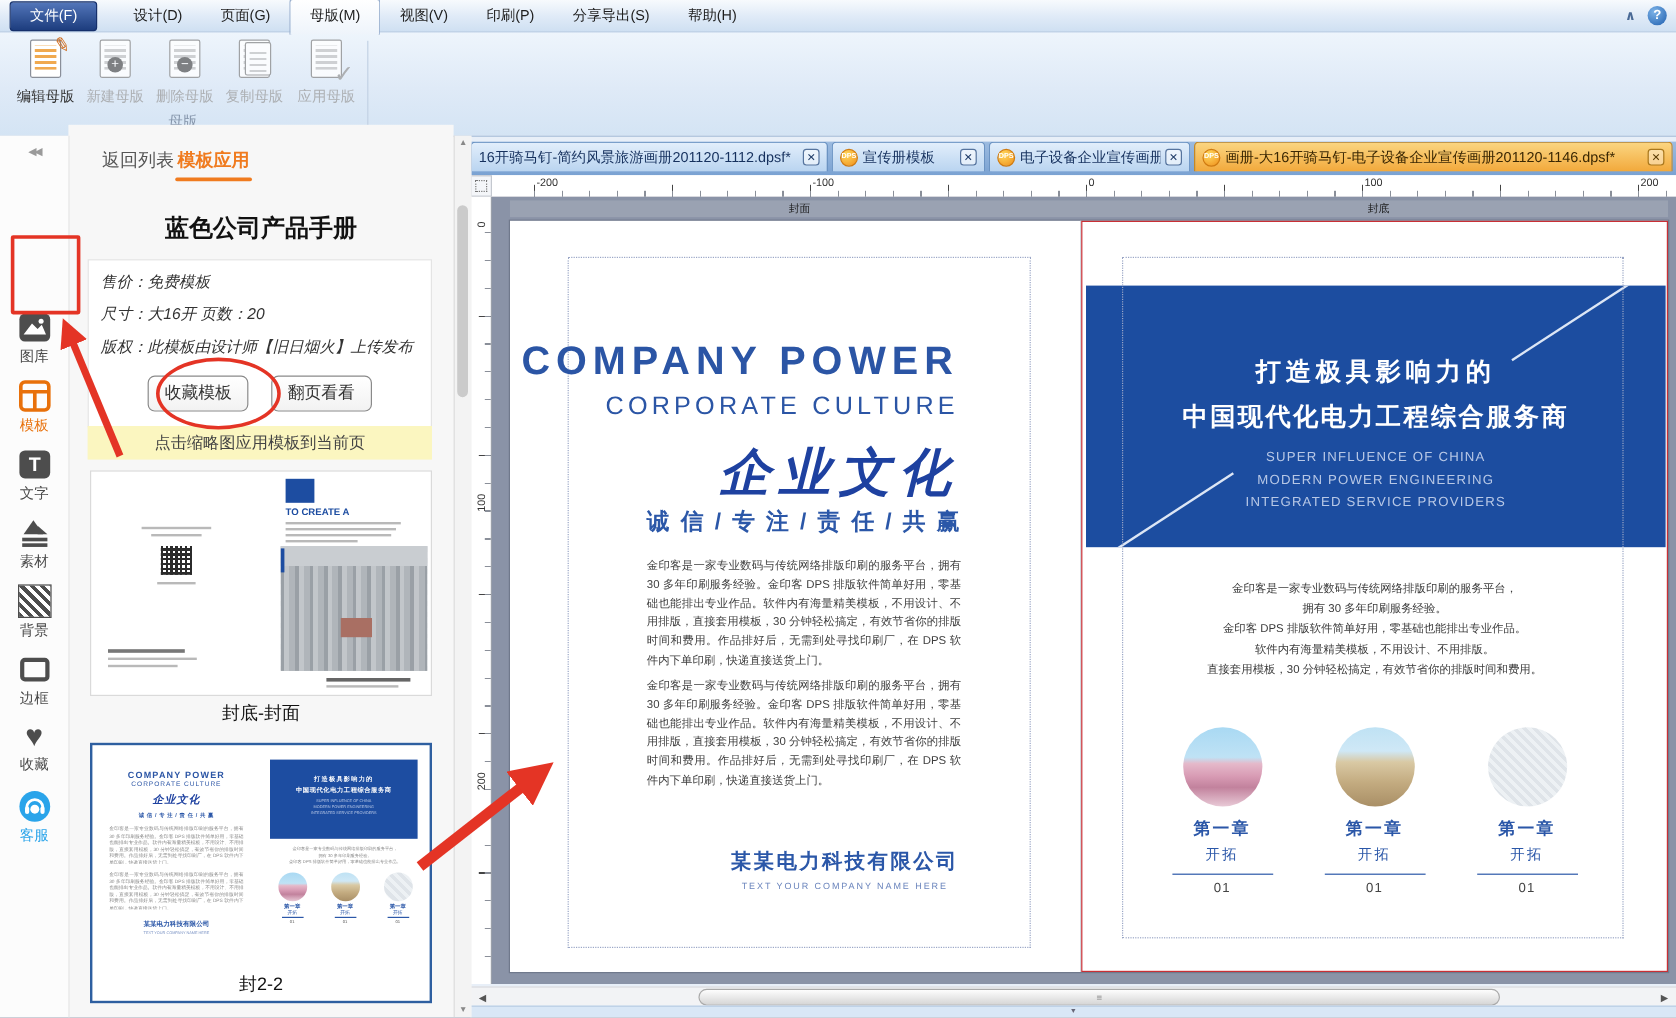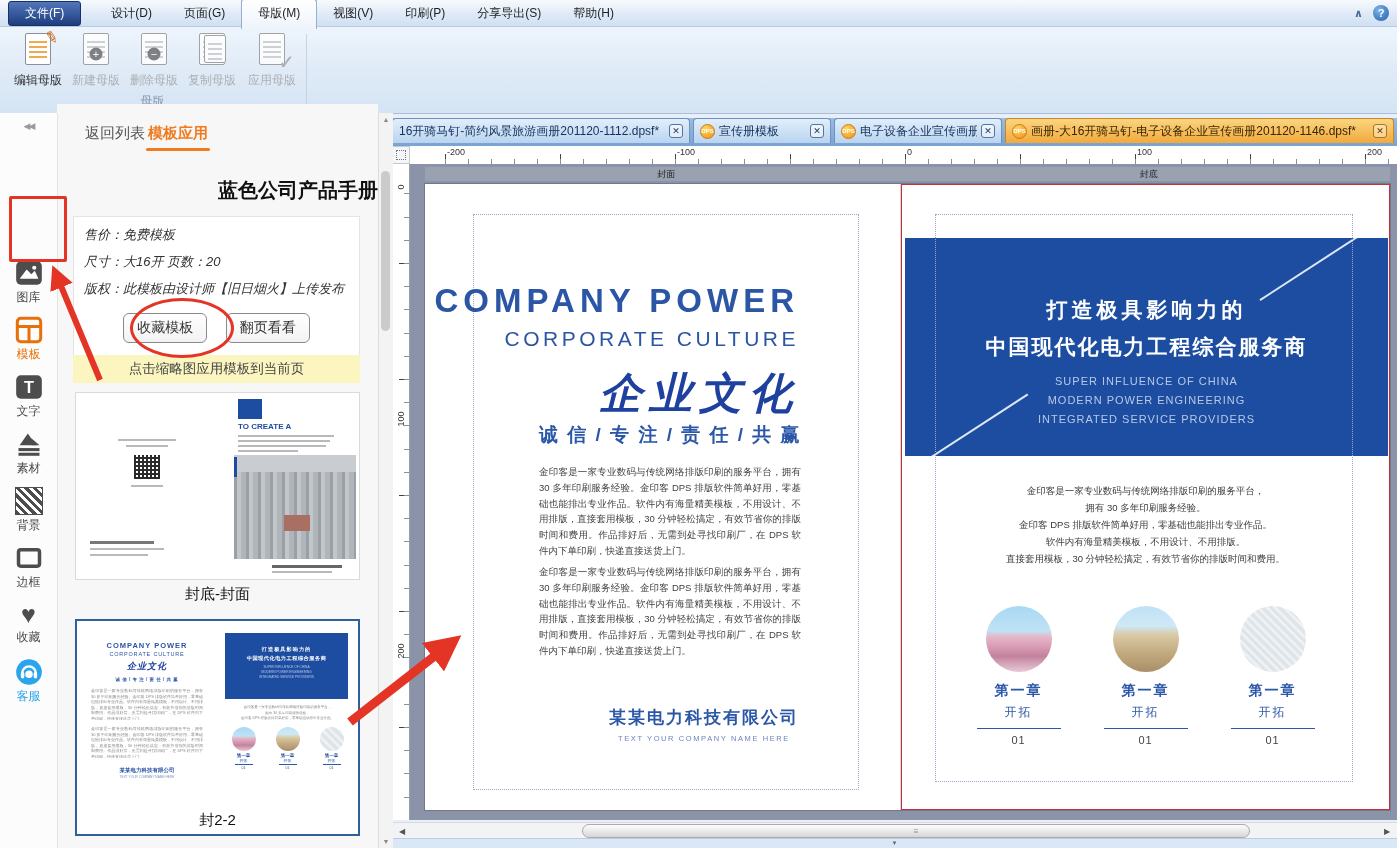--- a/index.html
+++ b/index.html
@@ -45,21 +45,21 @@
   .side-item .lbl{font-size:12px;color:#4a4a4a;margin-top:2px;}
   .side-item.orange .lbl{color:#e8700a;}
   .side-item.blue .lbl{color:#2aa4ea;}
   .stripes{width:26px;height:26px;background:repeating-linear-gradient(45deg,#4d4d4d 0 3px,#fff 3px 6px);border:1px solid #4d4d4d;}
   .heart{font-size:25px;color:#4d4d4d;line-height:26px;}
   
   .panel{position:absolute;left:57px;top:104px;width:321px;bottom:0;background:#f7f7f7;overflow:hidden;z-index:5;}
   .p-back{position:absolute;left:28px;top:20px;font-size:15px;color:#555;}
   .p-tab{position:absolute;left:91px;top:20px;font-size:15px;color:#f07b1f;font-weight:bold;}
   .p-underline{position:absolute;left:89px;top:44px;width:64px;height:3px;background:#f07b1f;border-radius:2px;}
-  .p-title{position:absolute;left:0;top:73px;width:100%;text-align:right;font-size:20px;font-weight:bold;color:#111;}
+  .p-title{position:absolute;left:0;top:73px;width:100%;text-align:center;font-size:20px;font-weight:bold;color:#111;}
   .p-card{position:absolute;left:16px;top:112px;width:287px;height:140px;background:#fff;border:1px solid #e4e4e4;box-sizing:border-box;}
   .p-row{font-size:13px;color:#333;margin:9px 0 0 10px;white-space:nowrap;font-style:italic;}
   .p-btnrow{position:absolute;left:0;right:0;top:96px;text-align:center;}
   .p-btn{display:inline-block;padding:5px 13px;border:1px solid #8a8a8a;border-radius:6px;font-size:14px;color:#333;
     background:linear-gradient(#fff,#f2f2f2);margin:0 7px;}
   .p-tip{position:absolute;left:16px;top:251px;width:287px;height:28px;background:#fbf6c0;text-align:center;
     line-height:28px;font-size:13.5px;color:#444;}
   .thumb1{position:absolute;left:18px;top:288px;width:285px;}
   .t1-img{position:relative;width:285px;height:188px;background:#fff;border:1px solid #dadada;box-sizing:border-box;overflow:hidden;}
   .bar{position:absolute;background:#b9b9b9;height:2px;}
@@ -398,21 +398,21 @@
     <div class="ps-dn">▼</div>
   </div>
 
   <div class="workspace">
 
     <div class="tabbar">
       <div class="dtab" style="width:298px">
         <span class="tl">16开骑马钉-简约风景旅游画册201120-1112.dpsf*</span>
         <span class="tx">✕</span>
       </div>
-      <div class="dtab" style="width:138px">
+      <div class="dtab" style="width:128px">
         <span class="dps">DPS</span>
         <span class="tl">宣传册模板</span>
         <span class="tx">✕</span>
       </div>
       <div class="dtab" style="width:168px">
         <span class="dps">DPS</span>
         <span class="tl">电子设备企业宣传画册</span>
         <span class="tx">✕</span>
       </div>
       <div class="dtab active" style="flex:1 1 auto">

